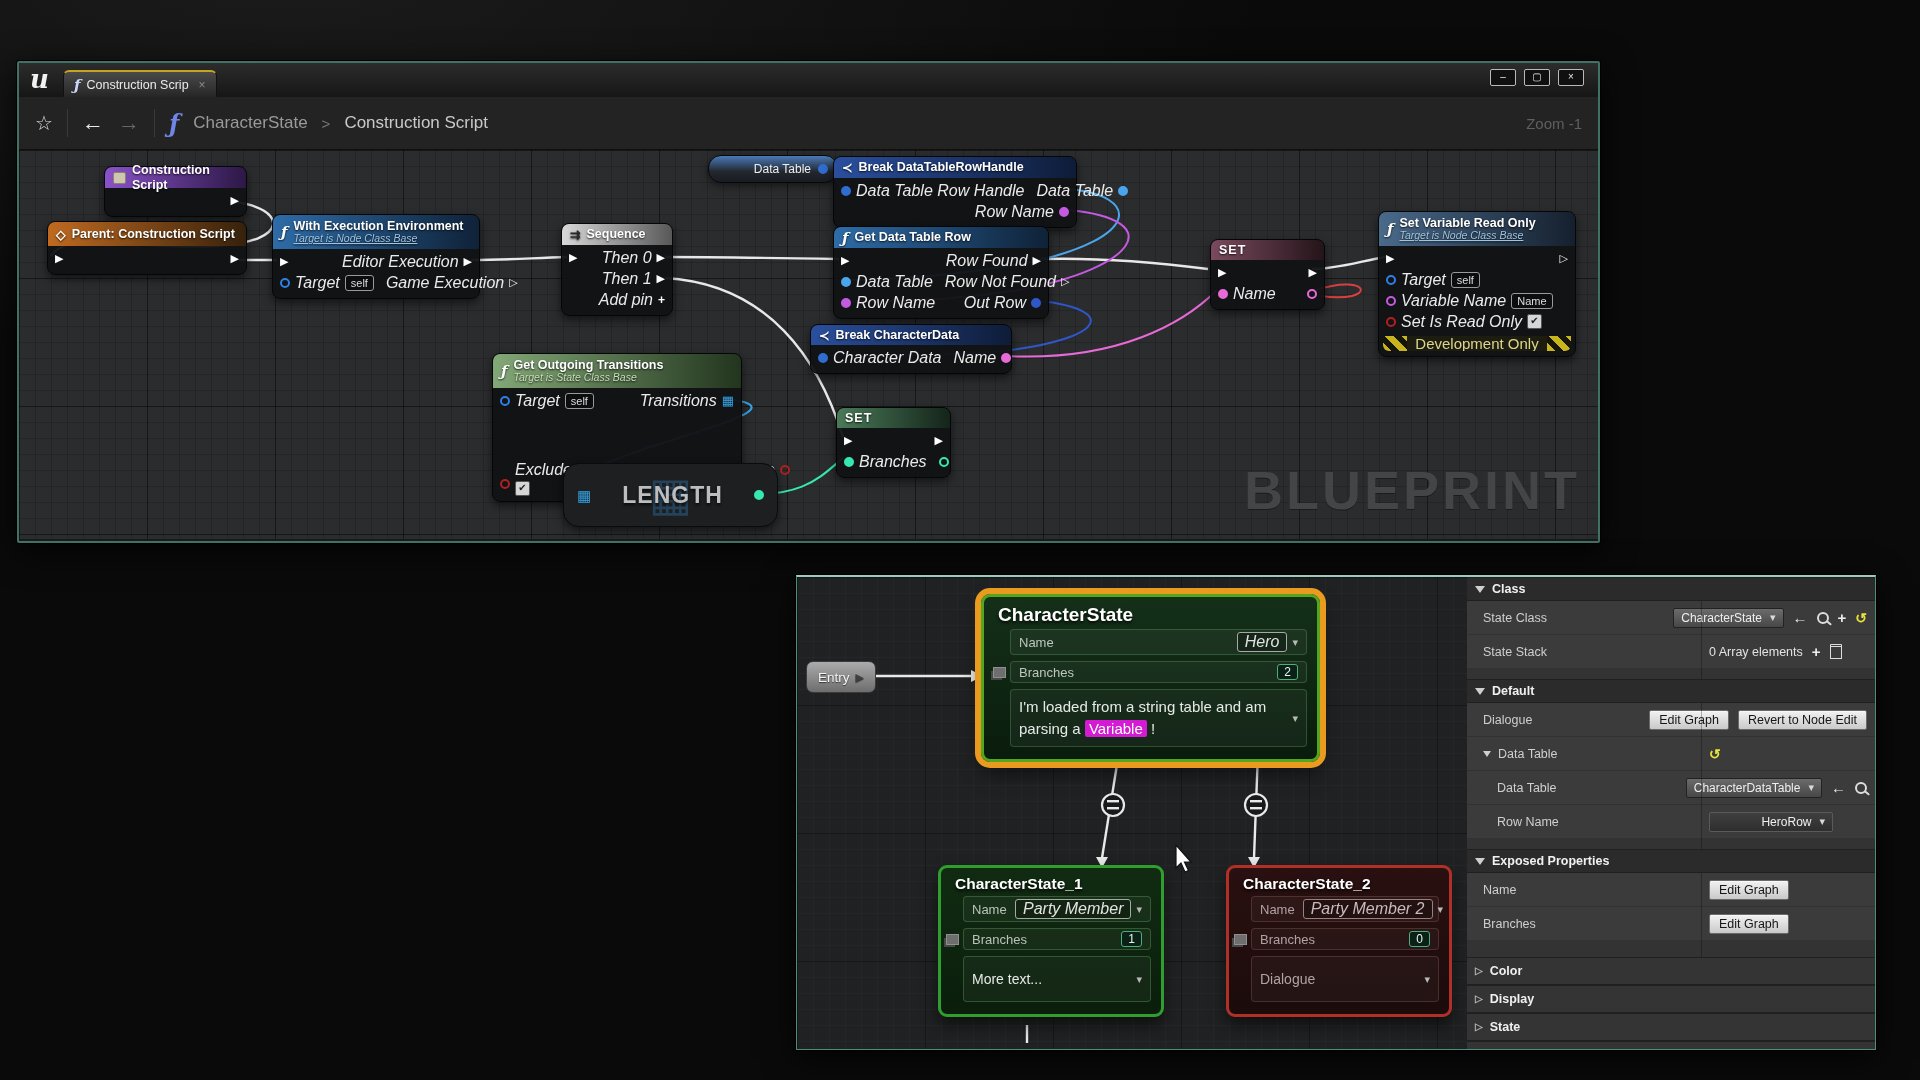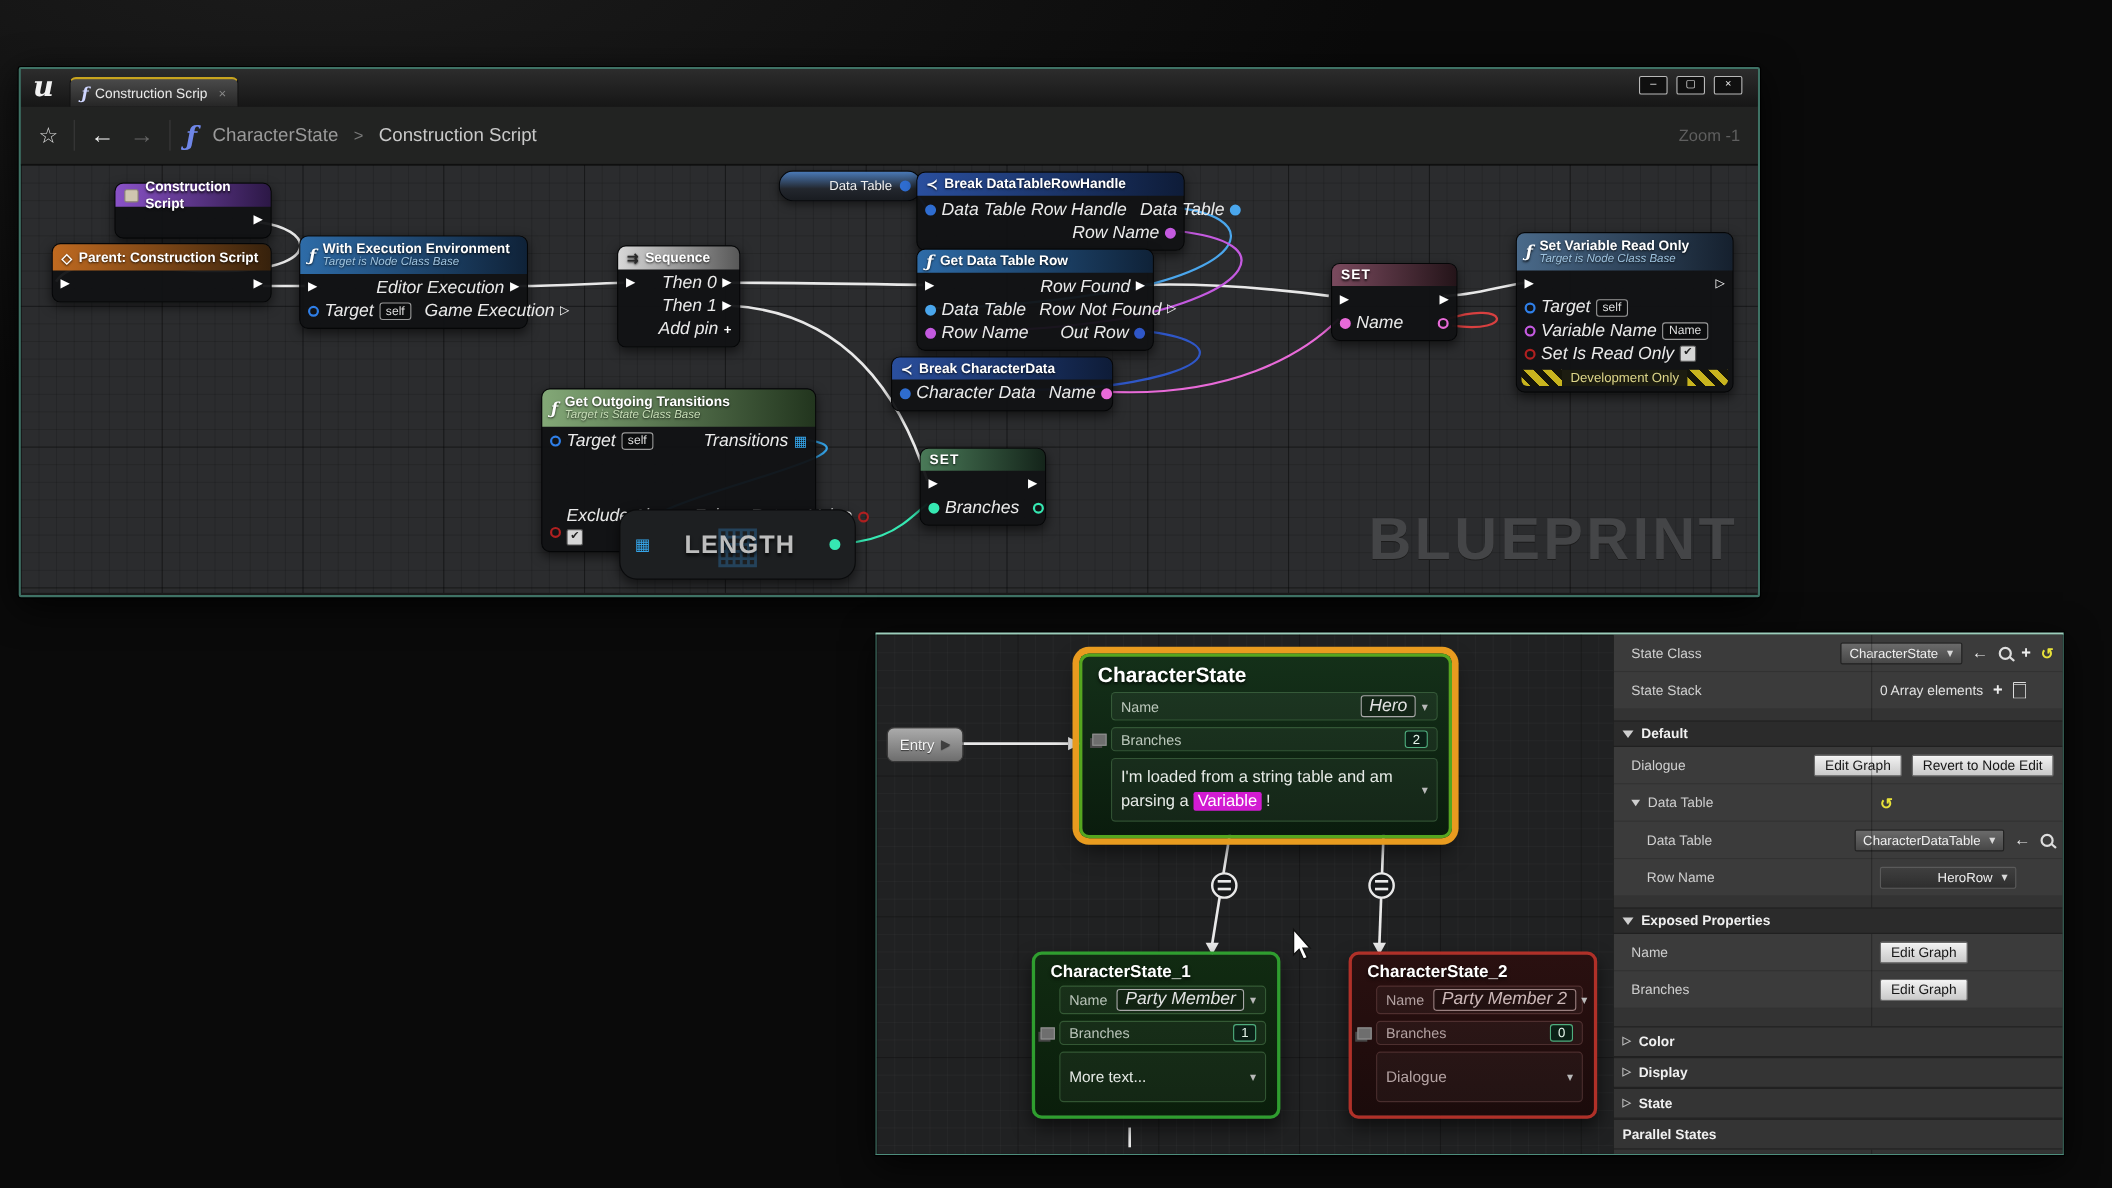--- a/index.html
+++ b/index.html
@@ -58,21 +58,21 @@
   .hicon-fn{font-family:"DejaVu Serif",serif;font-style:italic;font-weight:bold;font-size:15px;}
   .hd-purple{background:linear-gradient(90deg,#8a52c8,#2c1846);}
   .hd-orange{background:linear-gradient(90deg,#c06a20,#36210c);}
   .hd-blue{background:linear-gradient(90deg,#2e6ca8,#0f2238);}
   .hd-silver{background:linear-gradient(90deg,#d8d8d8,#585858);}
   .hd-navy{background:linear-gradient(90deg,#2a4f9e,#0e1c38);}
   .hd-green{background:linear-gradient(90deg,#83a877,#22351e);}
   .hd-setg{background:linear-gradient(90deg,#4a7a58,#14241a);}
   .hd-setr{background:linear-gradient(90deg,#7a4a5e,#241419);}
   .hd-slate{background:linear-gradient(90deg,#4a6a8a,#15202e);}
-  .sub-blue{color:#9fc4e0;}
+  .sub-blue{color:#9fc4e0;text-decoration:underline;}
   .sub-green{color:#c8dfb8;}
   .nbody{padding:2px 0 5px;}
   .prow{display:flex;align-items:center;justify-content:space-between;gap:12px;padding:0 7px;height:21px;}
   .pl,.pr{display:flex;align-items:center;gap:5px;}
   .pr{margin-left:auto;}
   .plabel{font-size:16px;color:#eaeaea;white-space:nowrap;font-style:italic;}
   .exec{font-size:11px;color:#fff;line-height:1;}
   .dot{width:10px;height:10px;border-radius:50%;border:2px solid var(--c,#2f7fe8);box-sizing:border-box;flex:none;}
   .dot.f{background:var(--c,#2f7fe8);}
   .gridpin{font-size:13px;line-height:1;color:#35a4e8;}
@@ -84,21 +84,21 @@
   .pill{position:absolute;border-radius:13px;border:1px solid #05070a;box-shadow:0 3px 8px rgba(0,0,0,.5);
     background:linear-gradient(180deg,#4a7ab8 0%,#23272e 60%,#191c21 100%);
     display:flex;align-items:center;justify-content:flex-end;gap:7px;padding:0 9px;color:#eee;font-size:12px;}
   .lengthnode{position:absolute;background:#1d1f21;border:1px solid #0a0b0c;border-radius:16px;
     box-shadow:0 4px 10px rgba(0,0,0,.55);display:flex;align-items:center;justify-content:space-between;padding:0 13px;}
   .len-ghost{position:absolute;left:50%;top:50%;transform:translate(-50%,-52%);font-size:46px;color:#2a5f8a;opacity:.55;}
   .len-title{position:relative;font-size:23px;font-weight:bold;letter-spacing:1px;color:#bdbdbd;margin:0 auto;
     text-shadow:0 2px 3px rgba(0,0,0,.7);}
   .devband{display:flex;align-items:center;height:15px;margin:4px 4px 0;border-radius:0 0 6px 6px;overflow:hidden;}
   .devstripe{flex:1;height:100%;background:repeating-linear-gradient(45deg,#c8b41e 0 6px,#15150a 6px 12px);}
-  .devlabel{padding:0 8px;font-size:12px;color:#ddd68a;background:#1c1c10;height:100%;line-height:15px;white-space:nowrap;}
+  .devlabel{padding:0 8px;font-size:15px;color:#ddd68a;background:#1c1c10;height:100%;line-height:15px;white-space:nowrap;}
 
   
   .slide{position:absolute;left:0;top:742px;width:810px;text-align:center;color:#d6d6d6;
     font-family:"DejaVu Sans",sans-serif;font-weight:200;}
   .slide-l1{font-size:55px;letter-spacing:1px;font-weight:200;}
   .slide-l2{font-size:46px;margin-top:16px;font-weight:200;}
 
   
   .sm-window{position:absolute;left:796px;top:575px;width:1078px;height:472px;display:flex;
     border:1px solid #4e8d7c;border-top:2px solid #9ccdbb;box-shadow:0 8px 30px rgba(0,0,0,.8),0 0 0 1px #000;}
@@ -637,20 +637,24 @@
           <span class="badge">0</span>
         </div>
         <div class="srow textrow" style="margin-left:22px;">
           <span class="stext" style="font-size:14px;">Dialogue</span>
           <span class="ddc">▾</span>
         </div>
       </div>
     </div>
 
     <div class="details">
+      <div class="sec">
+        <span class="tri-d"></span>
+        <span>Class</span>
+      </div>
       <div class="drow">
         <div class="dname">
             <span>State Class</span>
           </div>
         <div class="dval">
           <span class="dd">
               <span>CharacterState</span>
               <span class="ddc">▾</span>
             </span>
           <span class="ic-arrow">←</span>

